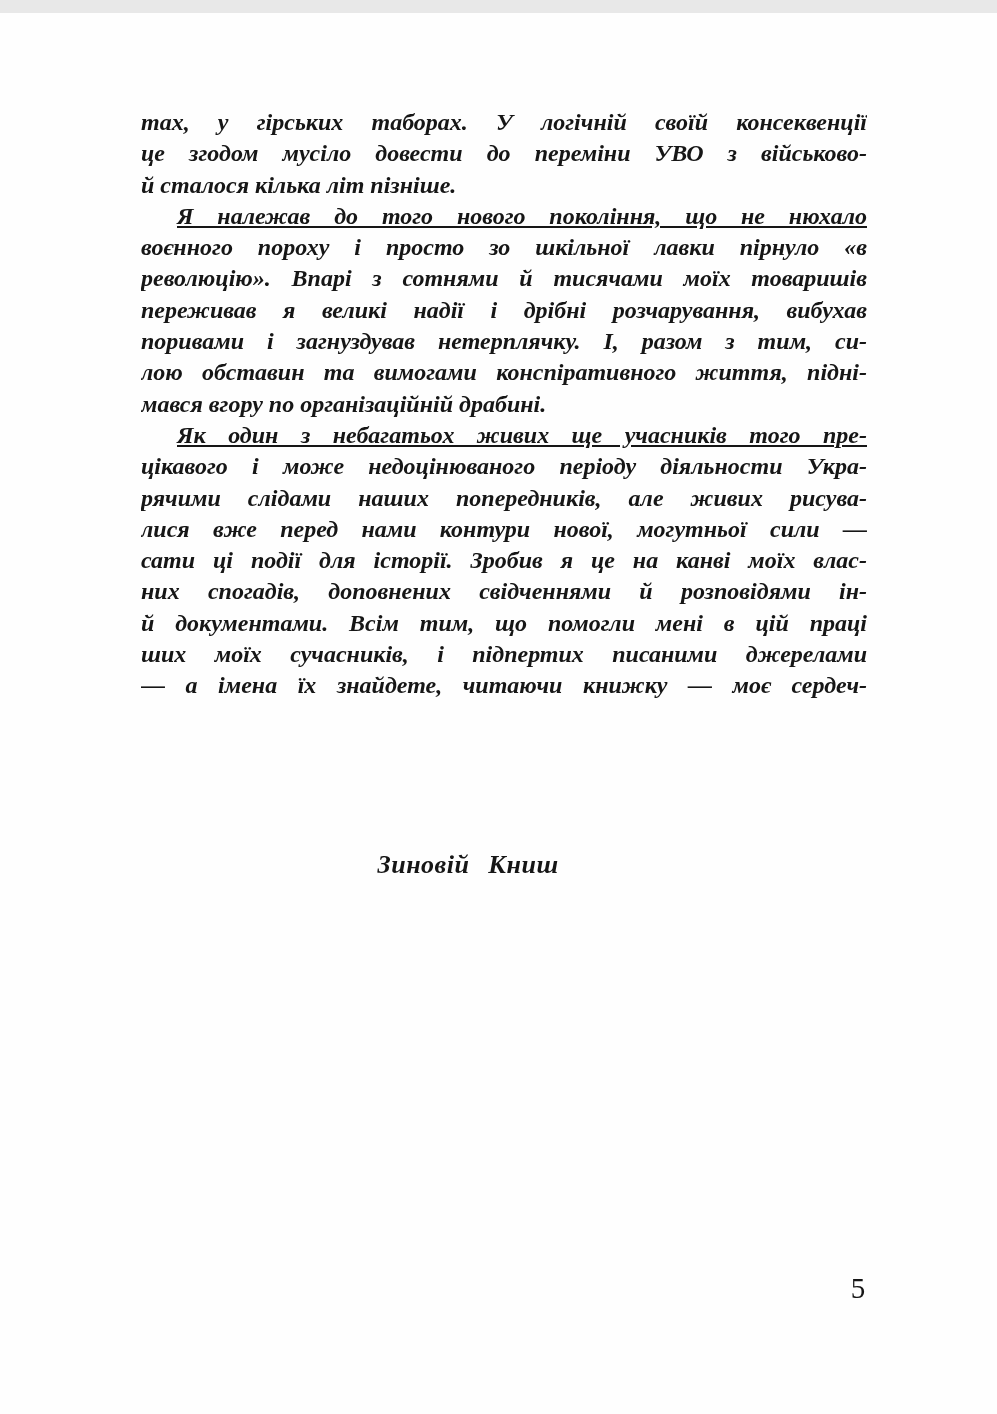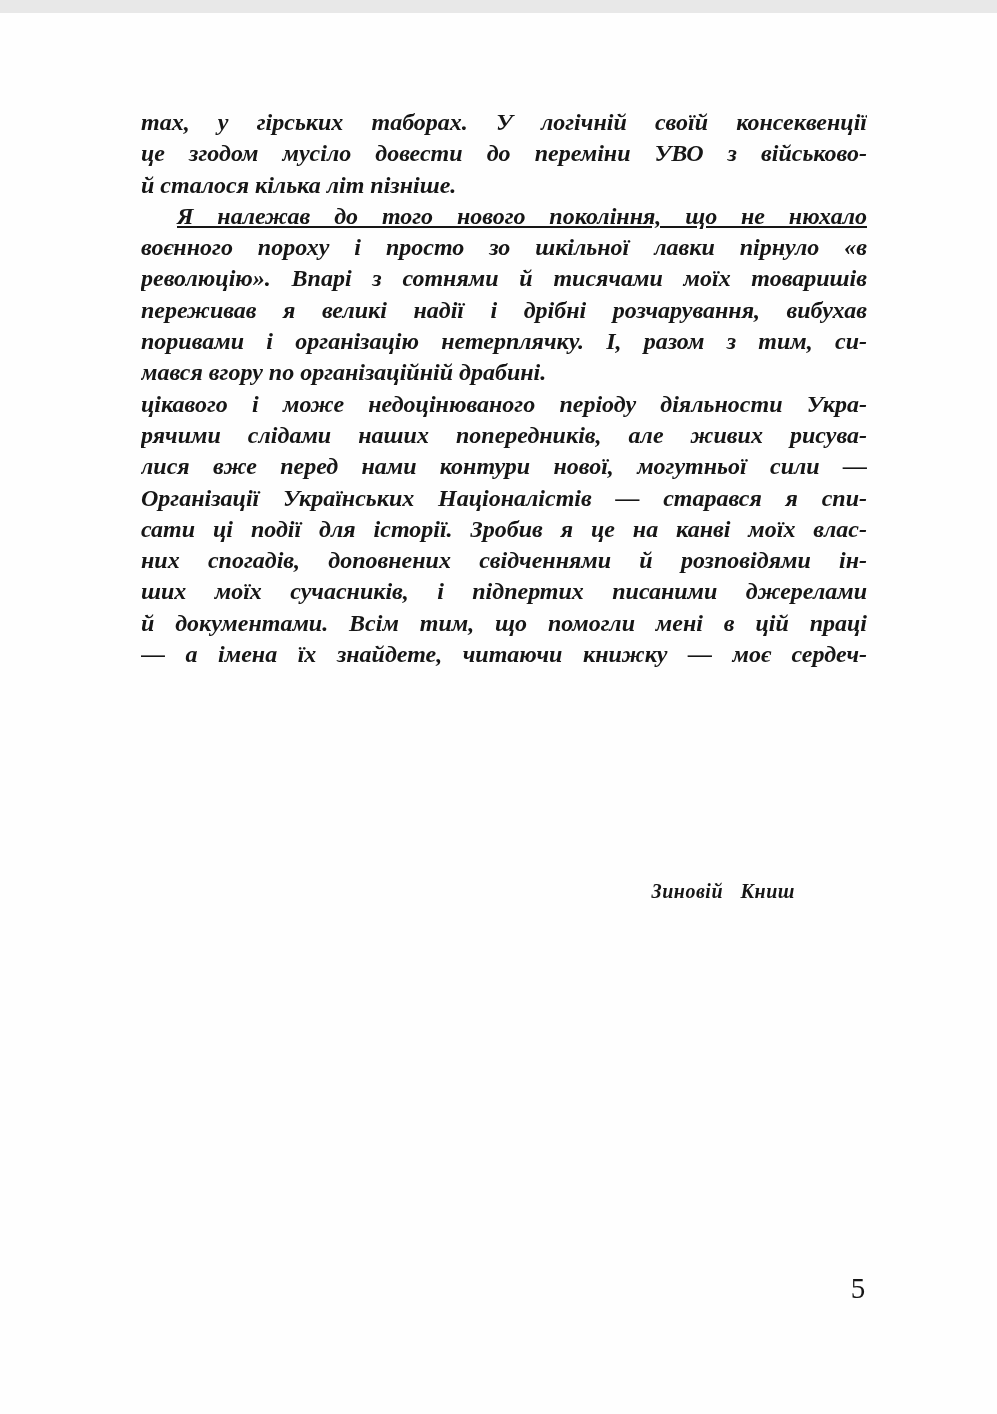--- a/index.html
+++ b/index.html
@@ -38,28 +38,28 @@
     text-indent: 36px;
     text-decoration: underline;
   }
   .text-line.para-end {
     text-align: right;
     text-align-last: left;
   }
   .signature {
     position: absolute;
     left: 141px;
-    top: 862px;
+    top: 836px;
     width: 726px;
     box-sizing: border-box;
     padding-right: 72px;
-    text-align: right;
+    text-align: center;
     font-style: italic;
     font-weight: bold;
-    font-size: 20px;
+    font-size: 26px;
     line-height: 32px;
     word-spacing: 12px;
     letter-spacing: 0.5px;
   }
   .page-number {
     position: absolute;
     left: 838px;
     top: 1258px;
     width: 40px;
     text-align: center;
@@ -74,27 +74,28 @@
 
 <div class="page">
   <div class="text-block">
       <div class="text-line">тах, у гірських таборах. У логічній своїй консеквенції</div>
       <div class="text-line">це згодом мусіло довести до переміни УВО з військово-</div>
       <div class="text-line para-end">й сталося кілька літ пізніше.</div>
       <div class="text-line indent">Я належав до того нового покоління, що не нюхало</div>
       <div class="text-line">воєнного пороху і просто зо шкільної лавки пірнуло «в</div>
       <div class="text-line">революцію». Впарі з сотнями й тисячами моїх товаришів</div>
       <div class="text-line">переживав я великі надії і дрібні розчарування, вибухав</div>
-      <div class="text-line">поривами і організацію нетерплячку. І, разом з тим, си-</div>
+      <div class="text-line">поривами і загнуздував нетерплячку. І, разом з тим, си-</div>
+      <div class="text-line">лою обставин та вимогами конспіративного життя, підні-</div>
       <div class="text-line para-end">мався вгору по організаційній драбині.</div>
+      <div class="text-line indent">Як один з небагатьох живих ще учасників того пре-</div>
       <div class="text-line">цікавого і може недоцінюваного періоду діяльности Укра-</div>
       <div class="text-line">рячими слідами наших попередників, але живих рисува-</div>
       <div class="text-line">лися вже перед нами контури нової, могутньої сили —</div>
-      <div class="text-line">Організації Українських Націоналістів — старався я спи-</div>
       <div class="text-line">сати ці події для історії. Зробив я це на канві моїх влас-</div>
       <div class="text-line">них спогадів, доповнених свідченнями й розповідями ін-</div>
+      <div class="text-line">й документами. Всім тим, що помогли мені в цій праці</div>
       <div class="text-line">ших моїх сучасників, і підпертих писаними джерелами</div>
-      <div class="text-line">й документами. Всім тим, що помогли мені в цій праці</div>
       <div class="text-line">— а імена їх знайдете, читаючи книжку — моє сердеч-</div>
     </div>
   <div class="signature">Зиновій  Книш</div>
   <div class="page-number">5</div>
 </div>
 
 </body></html>

